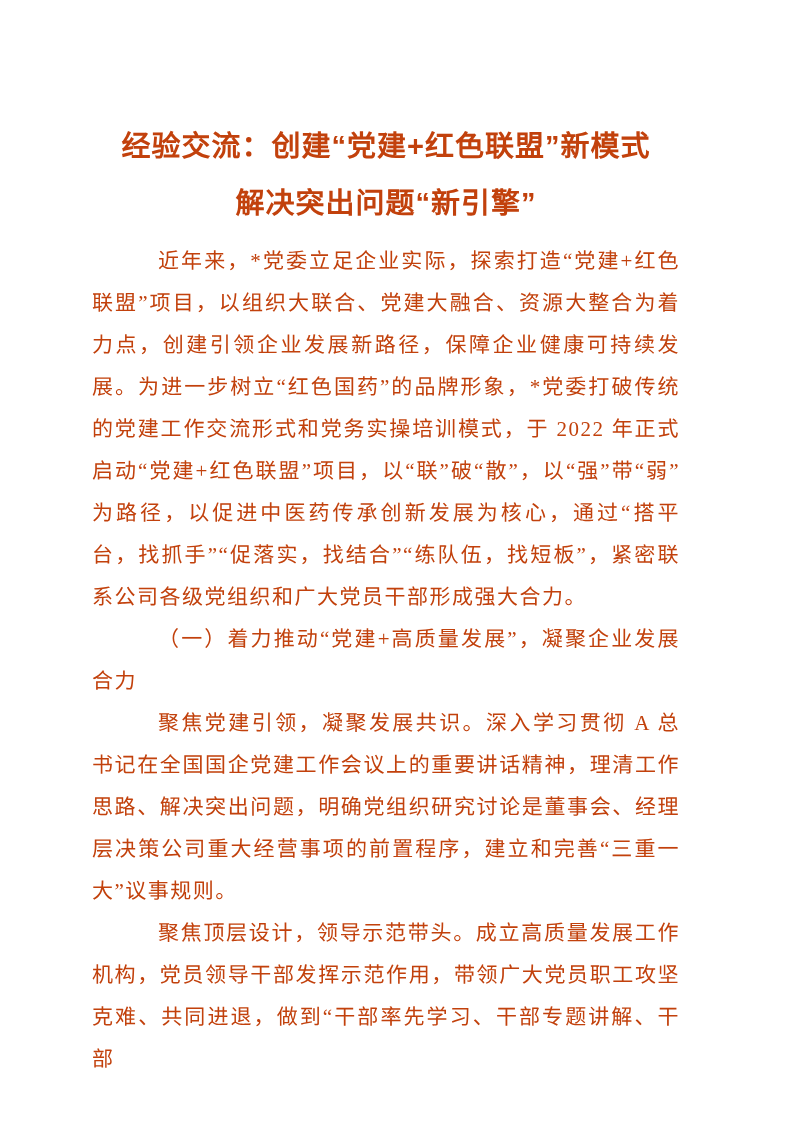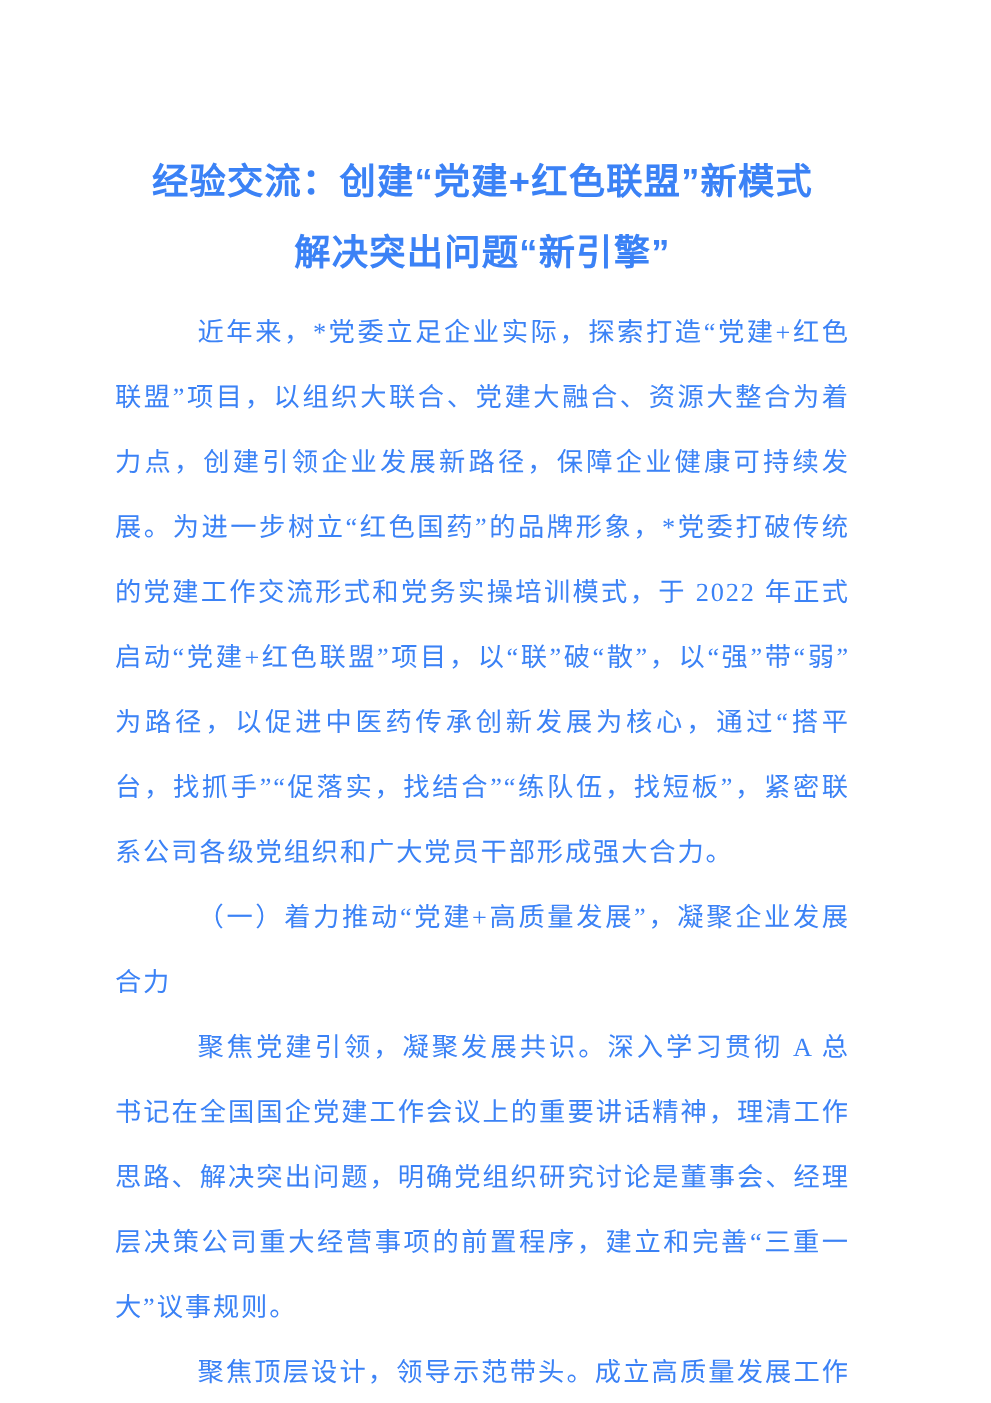--- a/index.html
+++ b/index.html
@@ -6,41 +6,41 @@
     margin: 0;
     padding: 0;
     background: #ffffff;
   }
   .page {
     position: relative;
     width: 793px;
     height: 1122px;
     margin: 0 auto;
     background: #ffffff;
-    color: #3b82f6;
+    color: #c2410c;
     overflow: hidden;
     box-sizing: border-box;
     padding: 118px 113px 0 92px;
   }
   .doc-title {
     font-family: "Liberation Sans", "DejaVu Sans", sans-serif;
     font-weight: bold;
     font-size: 29px;
     line-height: 57px;
     letter-spacing: 1px;
     text-align: center;
     margin: 0 0 8px 0;
     white-space: nowrap;
   }
   .doc-body {
     font-family: "Liberation Serif", "DejaVu Serif", serif;
   }
   .para {
     font-size: 21px;
-    line-height: 52px;
+    line-height: 42px;
     letter-spacing: 1.5px;
     text-align: justify;
     text-justify: inter-character;
     text-indent: 66px;
     margin: 0;
     word-break: break-all;
   }
 </style>
 </head>
 <body>

